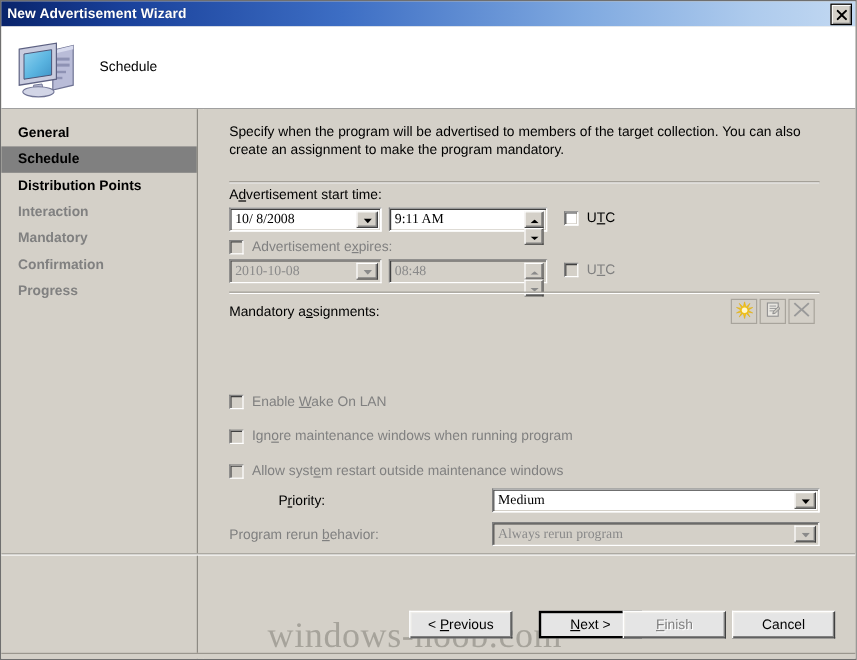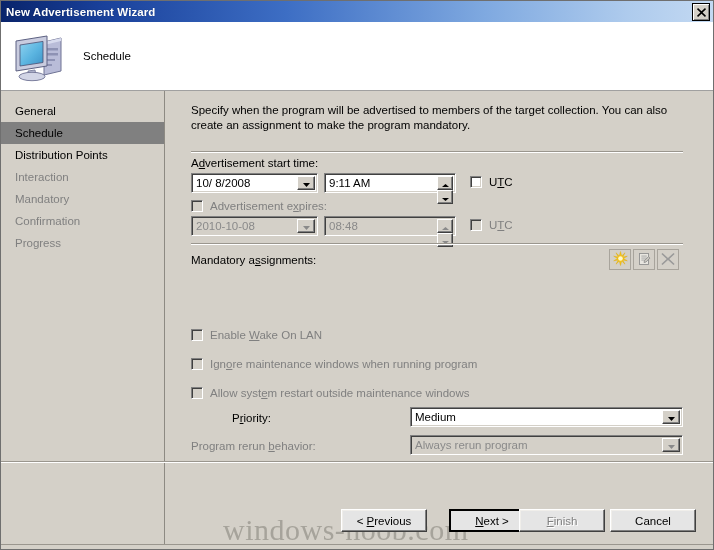--- a/index.html
+++ b/index.html
@@ -97,20 +97,21 @@
   
   #sidebar {
     position: absolute;
     left: 0; top: 0;
     width: 169px;
     height: 458px;
     background: #d4d0c8;
     border-right: 1px solid #ffffff;
     padding-top: 9px;
     box-sizing: border-box;
+    font-weight: bold;
   }
   .nav-item {
     height: 22px;
     line-height: 22px;
     padding-left: 14px;
     font-size: 11.5px;
     color: #000000;
     white-space: nowrap;
     cursor: default;
   }
@@ -172,20 +173,21 @@
     background: #d4d0c8;
   }
   .input-text {
     position: absolute;
     left: 4px;
     top: 50%;
     transform: translateY(-50%);
     font-size: 11.5px;
     color: #000000;
     white-space: nowrap;
+    font-family: Liberation Serif, serif;
   }
   .input-text.disabled { color: #8a8a8a; }
 
   
   .combo-btn {
     position: absolute;
     right: 2px;
     top: 2px;
     bottom: 2px;
     width: 16px;

